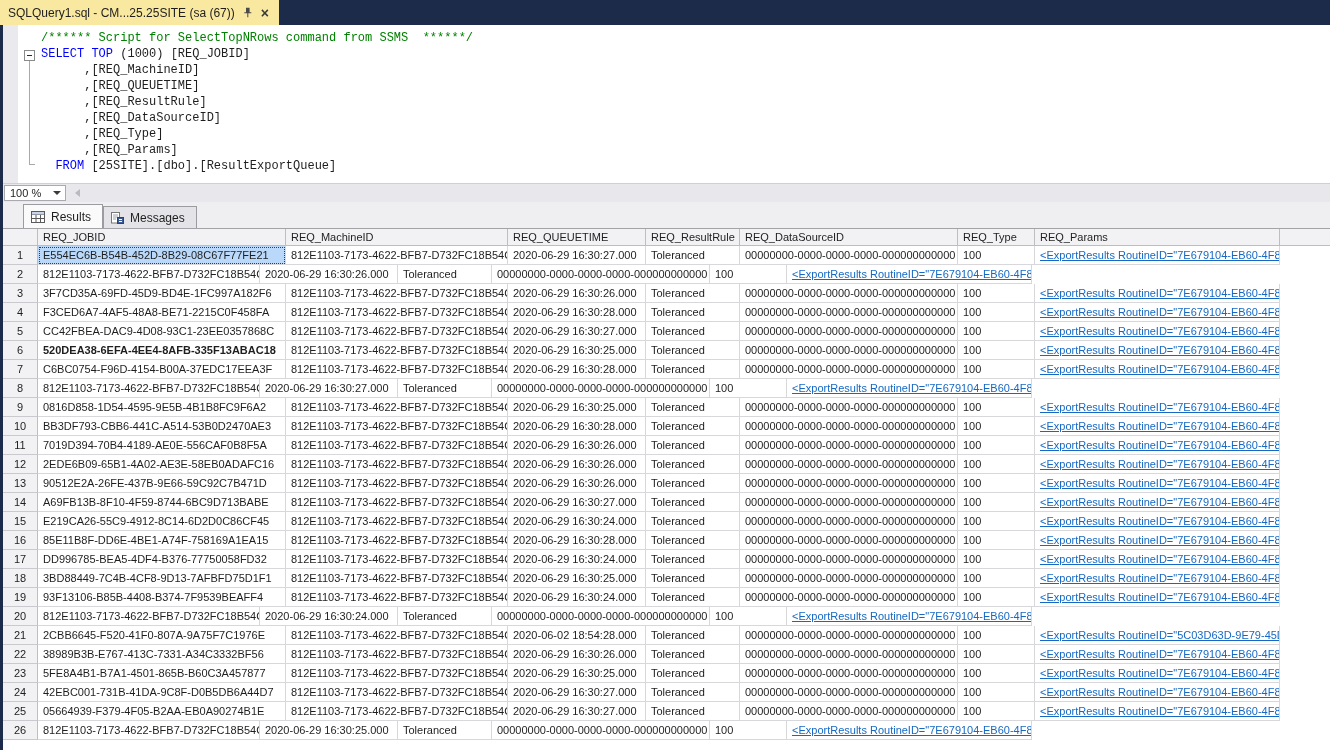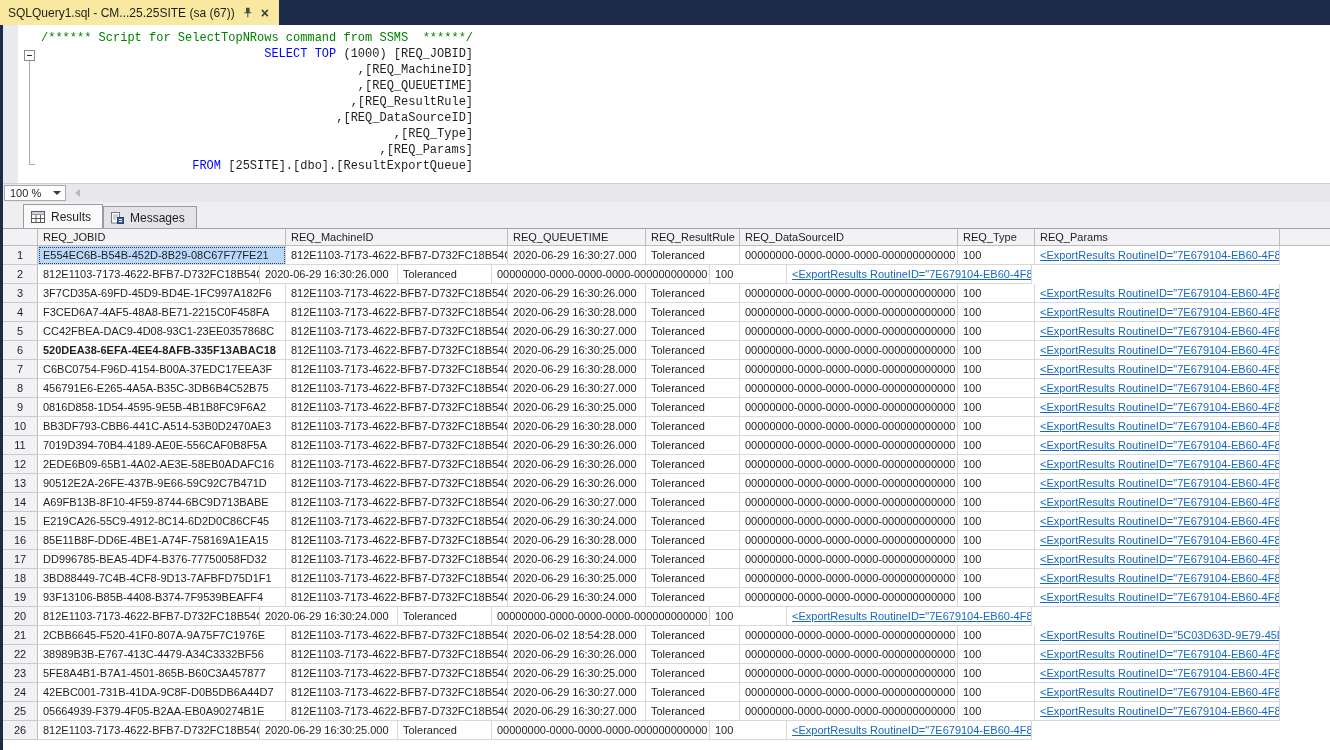--- a/index.html
+++ b/index.html
@@ -12,21 +12,21 @@
   .tabbar{height:25px;background:var(--tabbar-bg,#1b2b49);display:flex;align-items:stretch;}
   .doc-tab{
     display:flex;align-items:center;gap:7px;padding:0 9px 0 8px;
     background:var(--active-tab-bg,#f9e9a0);color:var(--tab-text,#1e1e1e);
     font-size:12px;white-space:nowrap;cursor:default;
   }
   .doc-tab .tab-title{padding-top:1px;}
   .doc-tab .pin{display:flex;align-items:center;}
   .doc-tab .close{font-size:14px;line-height:14px;color:#3a3a3a;font-weight:bold;padding:0 1px;}
   
-  .main{border-left:3px solid var(--tabbar-bg,#1b2b49);width:1327px;text-align:right;}
+  .main{border-left:3px solid var(--tabbar-bg,#1b2b49);width:1327px;}
   
   .editor{position:relative;height:158px;background:#fff;overflow:hidden;}
   .editor-margin{position:absolute;left:0;top:0;bottom:0;width:15px;background:var(--editor-margin,#e9e9ee);}
   .code{
     position:absolute;left:38px;top:5px;
     font-family:"Liberation Mono","DejaVu Sans Mono",monospace;
     font-size:12px;line-height:16px;color:var(--plain,#1e1e1e);
     white-space:pre;
   }
   .tok-kw{color:var(--keyword,#0000ff);}
@@ -238,21 +238,20 @@
             <div class="cell" style="width: 222px;">812E1103-7173-4622-BFB7-D732FC18B54C</div>
             <div class="cell" style="width: 138px;">2020-06-29 16:30:28.000</div>
             <div class="cell" style="width: 94px;">Toleranced</div>
             <div class="cell" style="width: 218px;">00000000-0000-0000-0000-000000000000</div>
             <div class="cell" style="width: 77px;">100</div>
             <div class="cell link" style="width: 245px;">&lt;ExportResults RoutineID="7E679104-EB60-4F88-AF1...</div>
             <div class="row-filler"></div>
           </div>
           <div class="grow">
             <div class="rnum">8</div>
-            <div class="cell" style="width: 248px;">456791E6-E265-4A5A-B35C-3DB6B4C52B75</div>
             <div class="cell" style="width: 222px;">812E1103-7173-4622-BFB7-D732FC18B54C</div>
             <div class="cell" style="width: 138px;">2020-06-29 16:30:27.000</div>
             <div class="cell" style="width: 94px;">Toleranced</div>
             <div class="cell" style="width: 218px;">00000000-0000-0000-0000-000000000000</div>
             <div class="cell" style="width: 77px;">100</div>
             <div class="cell link" style="width: 245px;">&lt;ExportResults RoutineID="7E679104-EB60-4F88-AF1...</div>
             <div class="row-filler"></div>
           </div>
           <div class="grow">
             <div class="rnum">9</div>
@@ -391,21 +390,21 @@
             <div class="cell" style="width: 222px;">812E1103-7173-4622-BFB7-D732FC18B54C</div>
             <div class="cell" style="width: 138px;">2020-06-02 18:54:28.000</div>
             <div class="cell" style="width: 94px;">Toleranced</div>
             <div class="cell" style="width: 218px;">00000000-0000-0000-0000-000000000000</div>
             <div class="cell" style="width: 77px;">100</div>
             <div class="cell link" style="width: 245px;">&lt;ExportResults RoutineID="5C03D63D-9E79-45D9-82...</div>
             <div class="row-filler"></div>
           </div>
           <div class="grow">
             <div class="rnum">22</div>
-            <div class="cell" style="width: 248px;">38989B3B-E767-413C-4479-A34C3332BF56</div>
+            <div class="cell" style="width: 248px;">38989B3B-E767-413C-7331-A34C3332BF56</div>
             <div class="cell" style="width: 222px;">812E1103-7173-4622-BFB7-D732FC18B54C</div>
             <div class="cell" style="width: 138px;">2020-06-29 16:30:26.000</div>
             <div class="cell" style="width: 94px;">Toleranced</div>
             <div class="cell" style="width: 218px;">00000000-0000-0000-0000-000000000000</div>
             <div class="cell" style="width: 77px;">100</div>
             <div class="cell link" style="width: 245px;">&lt;ExportResults RoutineID="7E679104-EB60-4F88-AF1...</div>
             <div class="row-filler"></div>
           </div>
           <div class="grow">
             <div class="rnum">23</div>

